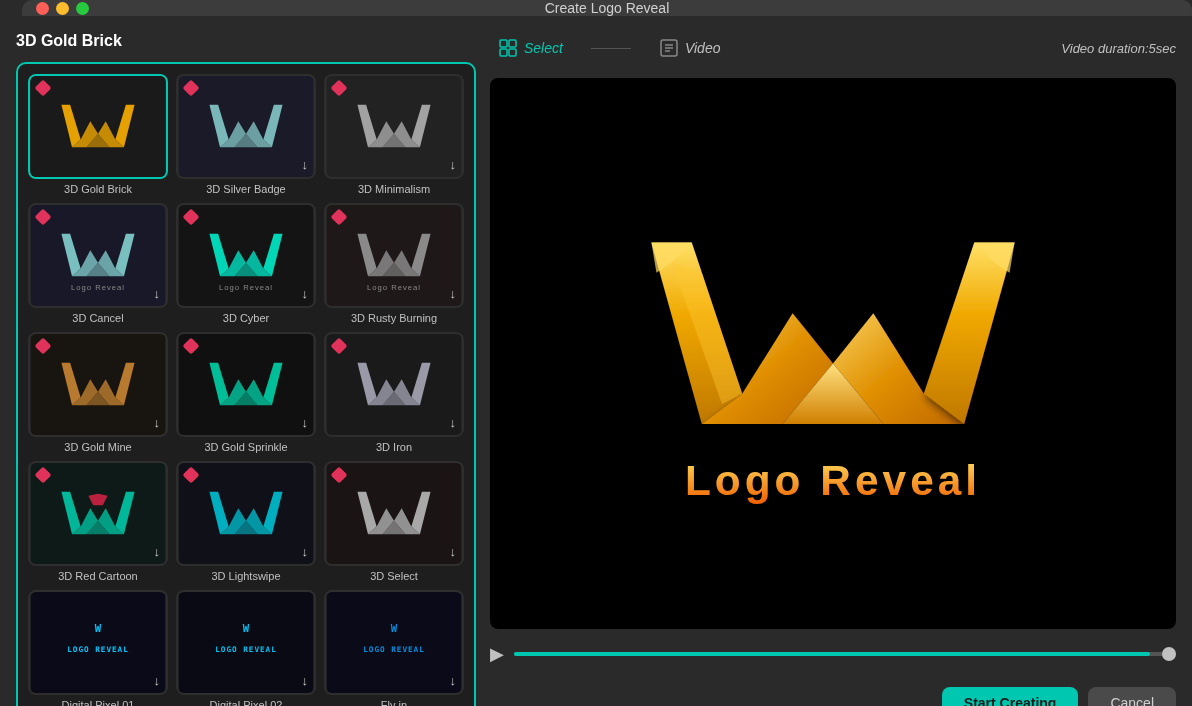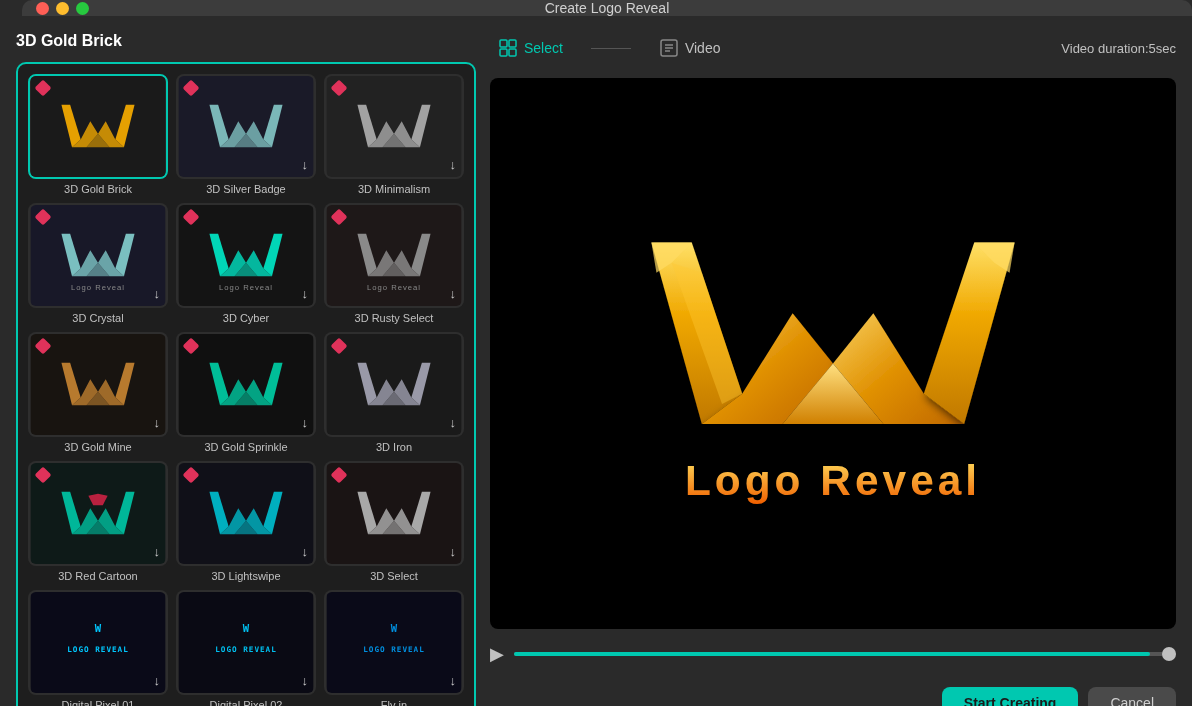--- a/index.html
+++ b/index.html
@@ -163,20 +163,21 @@
       flex-direction: column;
       gap: 10px;
     }
 
     
     .steps-bar {
       display: flex;
       align-items: center;
       gap: 16px;
       padding: 6px 0;
+      font-style: italic;
     }
 
     .step-item {
       display: flex;
       align-items: center;
       gap: 6px;
       color: #c0c0c0;
       font-size: 14px;
       cursor: pointer;
       padding: 4px 8px;
@@ -378,21 +379,21 @@
       <polygon points="-27,22 -18,14 -8,-5 0,8 -12,22 -27,22" fill="#80c8c8" opacity="0.8"></polygon>
       <polygon points="12,22 0,8 8,-5 18,14 27,22 12,22" fill="#80c8c8" opacity="0.8"></polygon>
       <polygon points="27,22 18,14 29,-22 38,-22 27,22" fill="#80c8c8" opacity="0.95"></polygon>
       <polygon points="-12,22 0,8 12,22" fill="#80c8c8" opacity="0.6"></polygon>
     </g>
 
     <text x="70" y="88" text-anchor="middle" font-family="sans-serif" font-size="8" fill="#888888" letter-spacing="1">Logo Reveal</text>
   </svg><div class="diamond-badge">
                 <div class="diamond-shape"></div>
               </div><div class="download-icon">↓</div></div>
-            <div class="template-label">3D Crystal</div>
+            <div class="template-label">3D Cancel</div>
           </div>
           <div class="template-item">
             <div class="template-thumb"><svg viewBox="0 0 140 105" xmlns="http://www.w3.org/2000/svg" style="width:100%;height:100%">
     <rect width="140" height="105" fill="#141414"></rect>
     <g transform="translate(70,52)">
       <polygon points="-38,-22 -29,-22 -18,14 -27,22 -38,-22" fill="#00e0c0" opacity="0.95"></polygon>
       <polygon points="-27,22 -18,14 -8,-5 0,8 -12,22 -27,22" fill="#00e0c0" opacity="0.8"></polygon>
       <polygon points="12,22 0,8 8,-5 18,14 27,22 12,22" fill="#00e0c0" opacity="0.8"></polygon>
       <polygon points="27,22 18,14 29,-22 38,-22 27,22" fill="#00e0c0" opacity="0.95"></polygon>
       <polygon points="-12,22 0,8 12,22" fill="#00e0c0" opacity="0.6"></polygon>
@@ -412,21 +413,21 @@
       <polygon points="-27,22 -18,14 -8,-5 0,8 -12,22 -27,22" fill="#909090" opacity="0.8"></polygon>
       <polygon points="12,22 0,8 8,-5 18,14 27,22 12,22" fill="#909090" opacity="0.8"></polygon>
       <polygon points="27,22 18,14 29,-22 38,-22 27,22" fill="#909090" opacity="0.95"></polygon>
       <polygon points="-12,22 0,8 12,22" fill="#909090" opacity="0.6"></polygon>
     </g>
 
     <text x="70" y="88" text-anchor="middle" font-family="sans-serif" font-size="8" fill="#888888" letter-spacing="1">Logo Reveal</text>
   </svg><div class="diamond-badge">
                 <div class="diamond-shape"></div>
               </div><div class="download-icon">↓</div></div>
-            <div class="template-label">3D Rusty Select</div>
+            <div class="template-label">3D Rusty Burning</div>
           </div>
           <div class="template-item">
             <div class="template-thumb"><svg viewBox="0 0 140 105" xmlns="http://www.w3.org/2000/svg" style="width:100%;height:100%">
     <rect width="140" height="105" fill="#181410"></rect>
     <g transform="translate(70,52)">
       <polygon points="-38,-22 -29,-22 -18,14 -27,22 -38,-22" fill="#c08030" opacity="0.95"></polygon>
       <polygon points="-27,22 -18,14 -8,-5 0,8 -12,22 -27,22" fill="#c08030" opacity="0.8"></polygon>
       <polygon points="12,22 0,8 8,-5 18,14 27,22 12,22" fill="#c08030" opacity="0.8"></polygon>
       <polygon points="27,22 18,14 29,-22 38,-22 27,22" fill="#c08030" opacity="0.95"></polygon>
       <polygon points="-12,22 0,8 12,22" fill="#c08030" opacity="0.6"></polygon>

